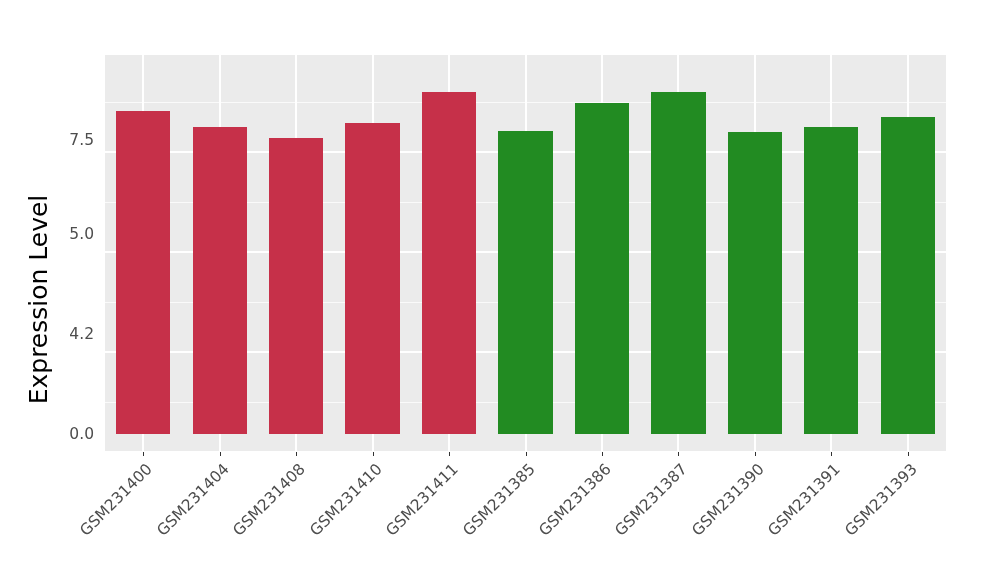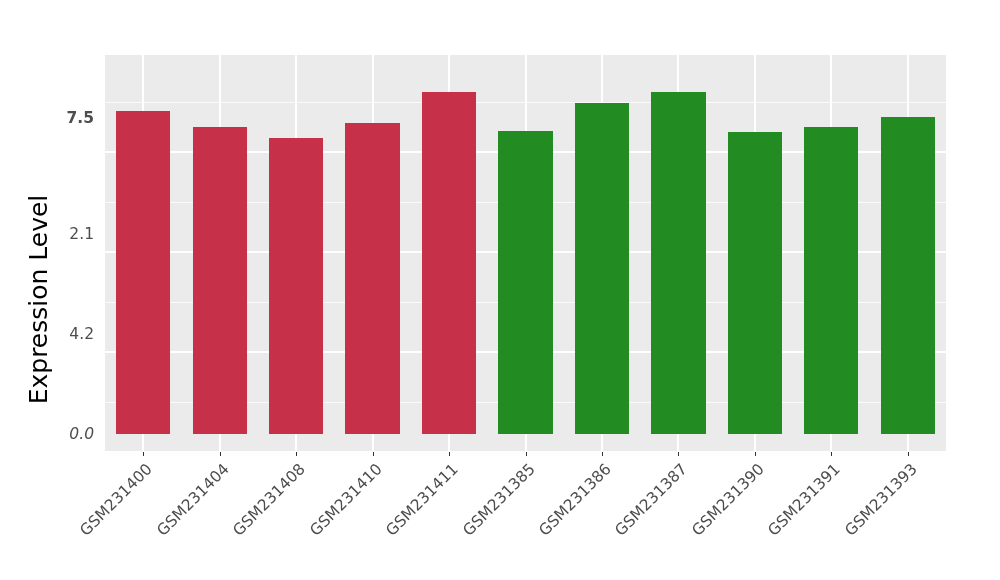--- a/index.html
+++ b/index.html
@@ -125,27 +125,27 @@
   }
 </style>
 </head>
 <body>
 
 <div id="figure">
 
   <div id="y-axis-title">Expression Level</div>
 
   <div id="y-ticks">
-      <div class="y-tick-label" style="top: 434px; font-style: italic;">0.0</div>
+      <div class="y-tick-label" style="top: 434px;">0.0</div>
       <div class="y-tick-mark" style="top: 434px;"></div>
       <div class="y-tick-label" style="top: 334px;">4.2</div>
       <div class="y-tick-mark" style="top: 334px;"></div>
-      <div class="y-tick-label" style="top: 234px;">2.1</div>
+      <div class="y-tick-label" style="top: 234px;">5.0</div>
       <div class="y-tick-mark" style="top: 234px;"></div>
-      <div class="y-tick-label" style="top: 118px; font-weight: bold;">7.5</div>
+      <div class="y-tick-label" style="top: 140px;">7.5</div>
       <div class="y-tick-mark" style="top: 134px;"></div>
     </div>
 
   <div id="panel">
       <div class="grid-minor-h" style="top: 346.5px;"></div>
       <div class="grid-minor-h" style="top: 246.5px;"></div>
       <div class="grid-minor-h" style="top: 146.5px;"></div>
       <div class="grid-minor-h" style="top: 46.5px;"></div>
       <div class="grid-major-h" style="top: 396px;"></div>
       <div class="grid-major-h" style="top: 296px;"></div>

